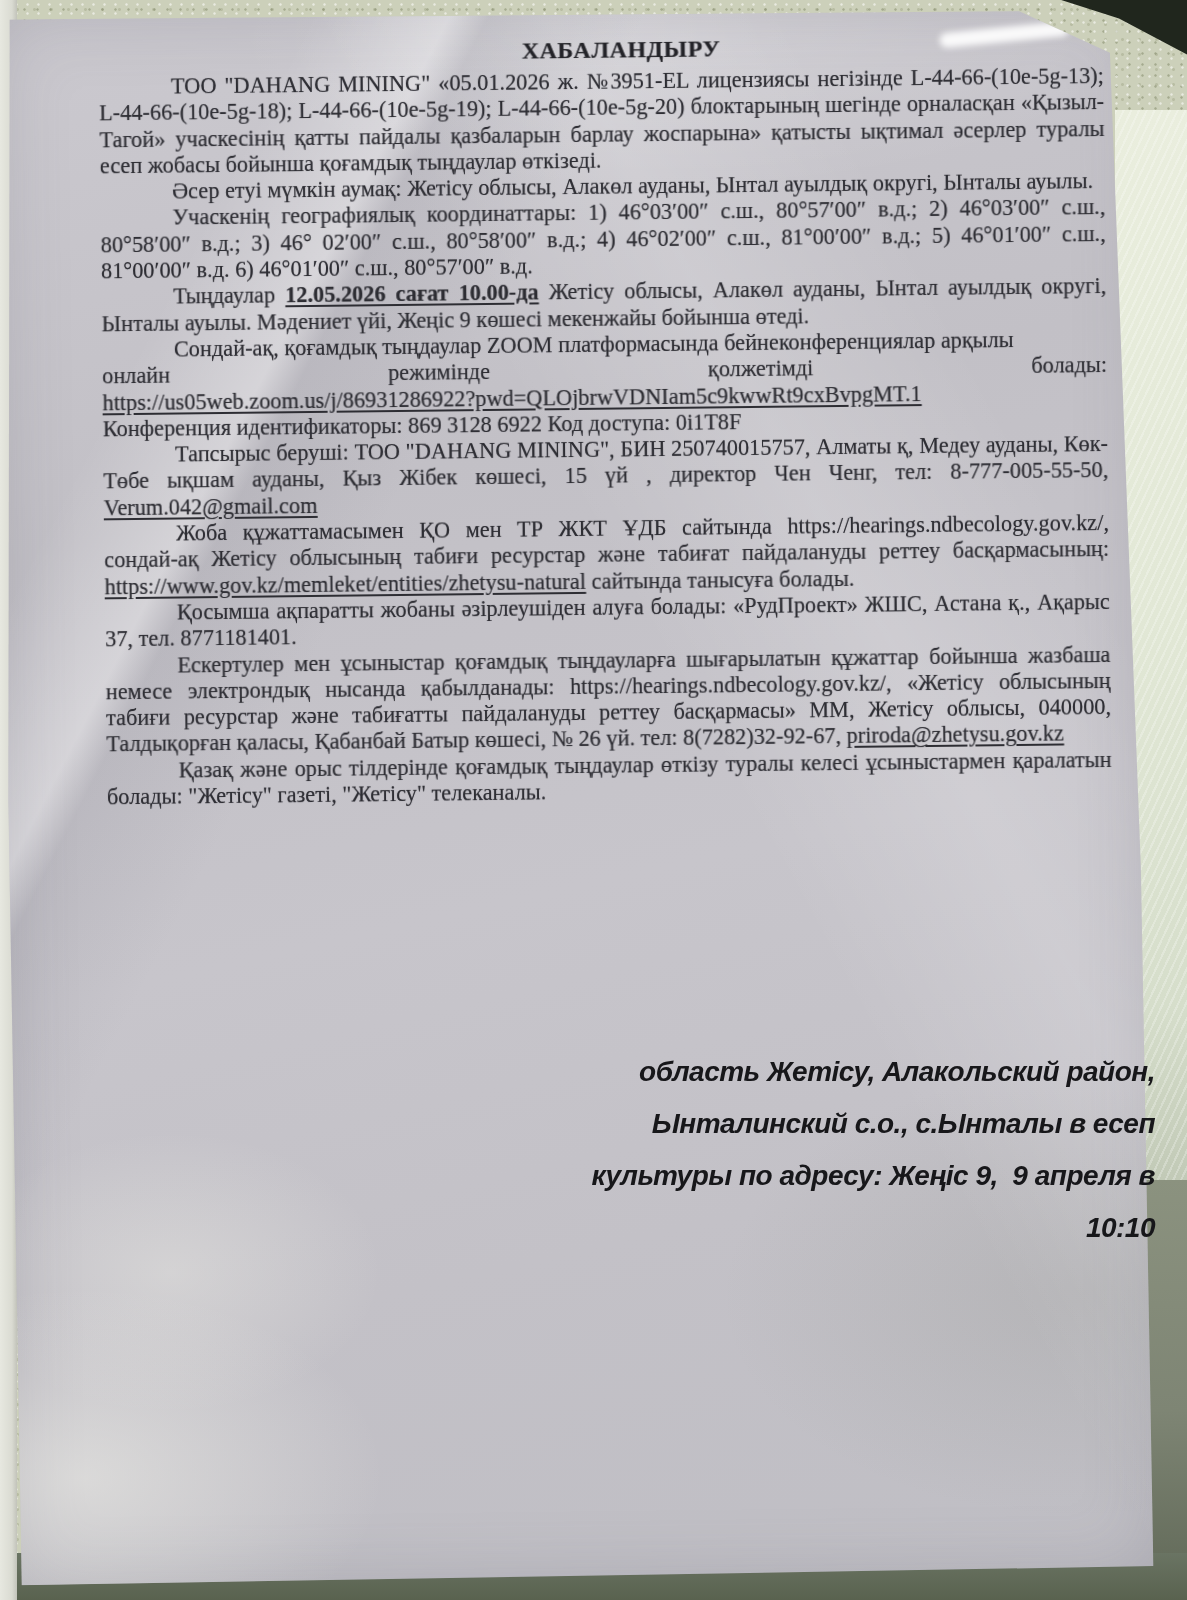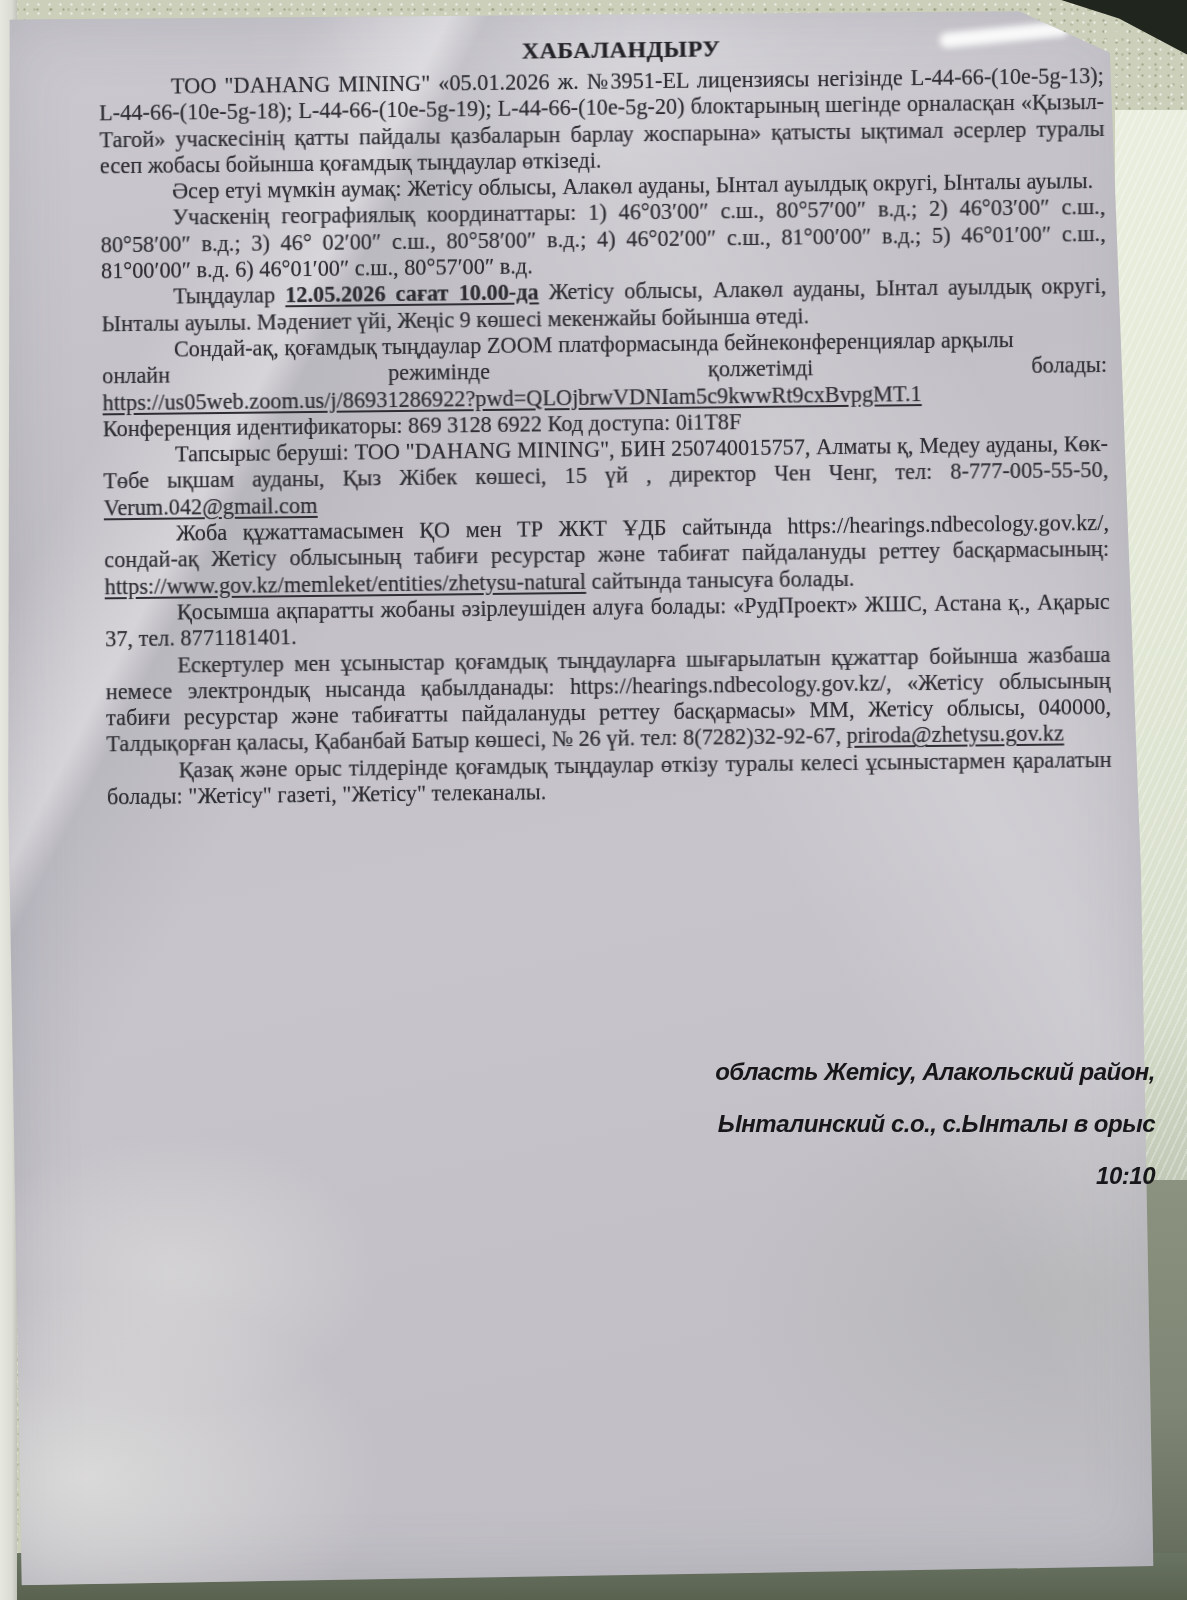--- a/index.html
+++ b/index.html
@@ -82,21 +82,21 @@
   .indent{text-indent:72px;}
   .u{text-decoration:underline;text-underline-offset:3px;}
   b.u{font-weight:bold;}
   .spread{display:flex;justify-content:space-between;}
   .urlline{text-align:left;}
   
   .overlay{
     position:absolute;top:1046px;right:32px;width:780px;
     font-family:"Liberation Sans", sans-serif;
     font-weight:bold;font-style:italic;
-    font-size:24px;line-height:52px;letter-spacing:-0.5px;
+    font-size:28px;line-height:52px;letter-spacing:-0.5px;
     color:#17171a;text-align:right;
   }
 </style>
 </head>
 <body>
 
 <div class="wall"></div>
 <div class="wall-sheen"></div>
 <div class="wall-column"></div>
 <div class="floor-strip"></div>
@@ -134,15 +134,16 @@
     <p class="indent">Қосымша ақпаратты жобаны әзірлеушіден алуға болады: «РудПроект» ЖШС, Астана қ., Ақарыс 37, тел. 8771181401.</p>
 
     <p class="indent"><span>Ескертулер мен ұсыныстар қоғамдық тыңдауларға шығарылатын құжаттар бойынша жазбаша немесе электрондық нысанда қабылданады: https://hearings.ndbecology.gov.kz/, «Жетісу облысының табиғи ресурстар және табиғатты пайдалануды реттеу басқармасы» ММ, Жетісу облысы, 040000, Талдықорған қаласы, Қабанбай Батыр көшесі, № 26 үй. тел: 8(7282)32-92-67, </span><span class="u">priroda@zhetysu.gov.kz</span></p>
 
     <p class="indent">Қазақ және орыс тілдерінде қоғамдық тыңдаулар өткізу туралы келесі ұсыныстармен қаралатын болады: "Жетісу" газеті, "Жетісу" телеканалы.</p>
   </div>
 </div>
 
 <div class="overlay">
   <div>область Жетісу, Алакольский район,</div>
-  <div>Ынталинский с.о., с.Ынталы в орыс</div>
+  <div>Ынталинский с.о., с.Ынталы в есеп</div>
+  <div>культуры по адресу: Жеңіс 9,&nbsp; 9 апреля в</div>
   <div>10:10</div>
 </div>
 
 </body></html>

